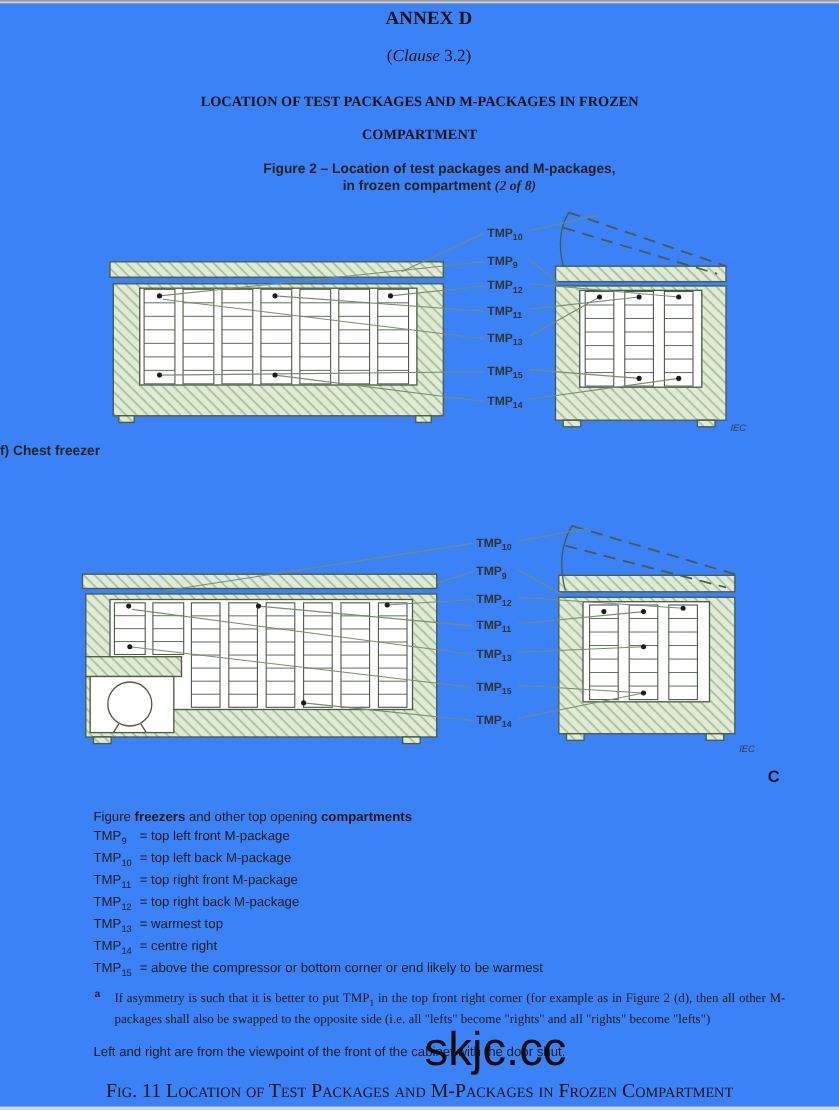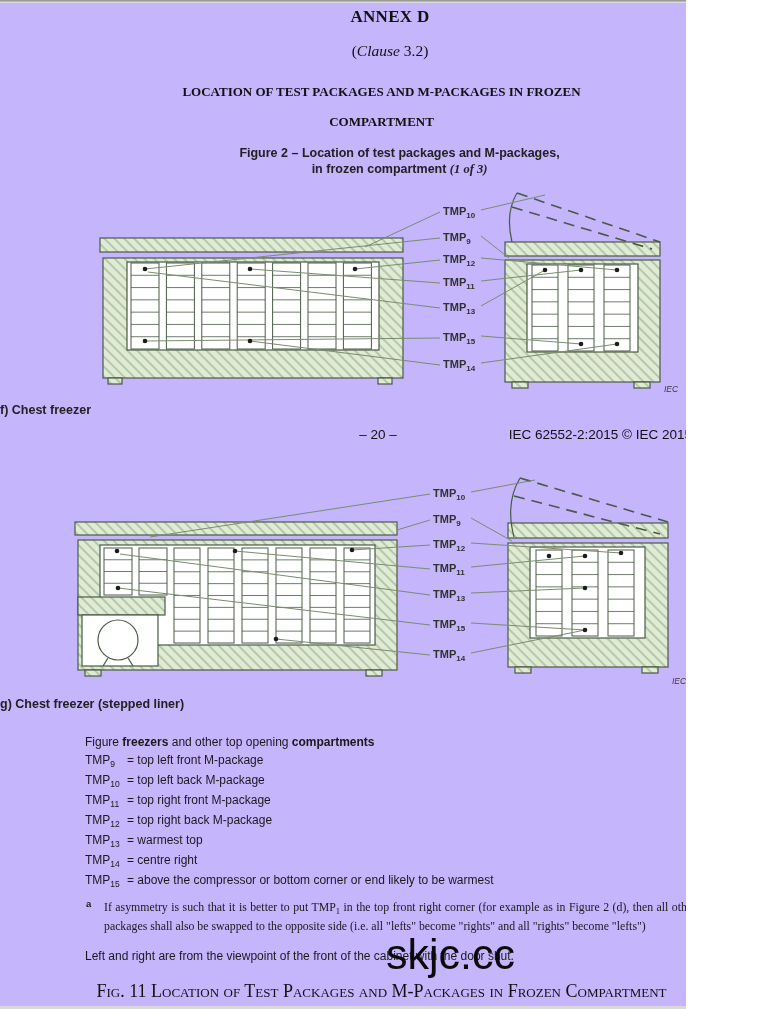--- a/index.html
+++ b/index.html
@@ -1,16 +1,16 @@
 <!DOCTYPE html>
 <html><head>
 <meta charset="utf-8">
 <style>
   html,body{margin:0;padding:0;background:#fff;}
-  #page{position:relative;width:686px;height:1009px;background:#c4b5fd;overflow:hidden;
+  #page{position:relative;width:763px;height:1009px;background:#3b82f6;overflow:hidden;
         font-family:"Liberation Sans",sans-serif;color:#1a1a1a;}
   .serif{font-family:"Liberation Serif",serif;}
   .abs{position:absolute;}
   #top-edge{left:0;top:0;width:763px;height:3px;background:linear-gradient(#8a8a8a,#e8e8e8);}
   #bottom-edge{left:0;top:1006px;width:763px;height:3px;background:#d9d9d9;}
   #annex-title{left:0;top:7px;width:780px;text-align:center;font-weight:bold;font-size:17px;letter-spacing:.3px;color:#111;}
   #clause-line{left:0;top:42px;width:780px;text-align:center;font-size:15.5px;color:#111;}
   #main-title{left:0;top:77px;width:763px;text-align:center;font-weight:bold;font-size:13px;line-height:30px;color:#111;}
   #fig2-caption{left:18px;top:145px;width:763px;text-align:center;font-weight:bold;font-size:12.5px;line-height:16px;color:#222;}
   .cap-italic{font-style:italic;font-family:Liberation Serif, serif;}
@@ -46,21 +46,21 @@
 
   <div id="clause-line" class="abs serif"><span>(</span><span class="cap-italic">Clause</span><span> 3.2)</span></div>
 
   <div id="main-title" class="abs serif">
     <div>LOCATION OF TEST PACKAGES AND M-PACKAGES IN FROZEN</div>
     <div>COMPARTMENT</div>
   </div>
 
   <div id="fig2-caption" class="abs">
     <div>Figure 2 – Location of test packages and M-packages,</div>
-    <div><span>in frozen compartment </span><span class="cap-italic">(1 of 3)</span></div>
+    <div><span>in frozen compartment </span><span class="cap-italic">(2 of 8)</span></div>
   </div>
 
   <svg id="fig-f" class="abs" style="left:0;top:185px" width="763" height="215" viewBox="0 0 763 215">
     <defs>
       <pattern id="hatchF" width="7" height="7" patternUnits="userSpaceOnUse" patternTransform="rotate(-45)">
         <rect width="7" height="7" fill="#dfebd4"></rect>
         <line x1="1" y1="0" x2="1" y2="7" stroke="#94ab86" stroke-width="1.1"></line>
       </pattern>
     </defs>
 
@@ -195,24 +195,20 @@
       <text class="tmp-label" x="443" y="101"><tspan>TMP</tspan><tspan class="sub" dy="3">11</tspan></text>
       <text class="tmp-label" x="443" y="126"><tspan>TMP</tspan><tspan class="sub" dy="3">13</tspan></text>
       <text class="tmp-label" x="443" y="156"><tspan>TMP</tspan><tspan class="sub" dy="3">15</tspan></text>
       <text class="tmp-label" x="443" y="183"><tspan>TMP</tspan><tspan class="sub" dy="3">14</tspan></text>
     </g>
     <text class="iec-credit" x="664" y="207">IEC</text>
   </svg>
 
   <div id="fig-f-caption" class="abs">f) Chest freezer</div>
 
-  <div id="page-line" class="abs">
-    <span id="page-number">– 20 –</span>
-    <span id="doc-ref">IEC 62552-2:2015 © IEC 2015</span>
-  </div>
 
   <svg id="fig-g" class="abs" style="left:0;top:468px" width="763" height="222" viewBox="0 0 763 222">
     <defs>
       <pattern id="hatchG" width="7" height="7" patternUnits="userSpaceOnUse" patternTransform="rotate(-45)">
         <rect width="7" height="7" fill="#dfebd4"></rect>
         <line x1="1" y1="0" x2="1" y2="7" stroke="#94ab86" stroke-width="1.1"></line>
       </pattern>
     </defs>
 
     <g stroke="#4a5a47" stroke-width="1.2">
@@ -358,21 +354,20 @@
       <text class="tmp-label" x="433" y="55"><tspan>TMP</tspan><tspan class="sub" dy="3">9</tspan></text>
       <text class="tmp-label" x="433" y="80"><tspan>TMP</tspan><tspan class="sub" dy="3">12</tspan></text>
       <text class="tmp-label" x="433" y="104"><tspan>TMP</tspan><tspan class="sub" dy="3">11</tspan></text>
       <text class="tmp-label" x="433" y="130"><tspan>TMP</tspan><tspan class="sub" dy="3">13</tspan></text>
       <text class="tmp-label" x="433" y="160"><tspan>TMP</tspan><tspan class="sub" dy="3">15</tspan></text>
       <text class="tmp-label" x="433" y="190"><tspan>TMP</tspan><tspan class="sub" dy="3">14</tspan></text>
     </g>
     <text class="iec-credit" x="672" y="216">IEC</text>
   </svg>
 
-  <div id="fig-g-caption" class="abs">g) Chest freezer (stepped liner)</div>
   <div id="stray-c" class="abs">C</div>
 
   <div id="notes-intro" class="abs"><span>Figure </span><span class="bold">freezers</span><span> and other top opening </span><span class="bold">compartments</span></div>
 
   <div class="def-row" style="top:753px"><span class="tmp-chip"><span>TMP</span><sub>9</sub></span><span>= top left front M-package</span></div>
   <div class="def-row" style="top:773px"><span class="tmp-chip"><span>TMP</span><sub>10</sub></span><span>= top left back M-package</span></div>
   <div class="def-row" style="top:793px"><span class="tmp-chip"><span>TMP</span><sub>11</sub></span><span>= top right front M-package</span></div>
   <div class="def-row" style="top:813px"><span class="tmp-chip"><span>TMP</span><sub>12</sub></span><span>= top right back M-package</span></div>
   <div class="def-row" style="top:833px"><span class="tmp-chip"><span>TMP</span><sub>13</sub></span><span>= warmest top</span></div>
   <div class="def-row" style="top:853px"><span class="tmp-chip"><span>TMP</span><sub>14</sub></span><span>= centre right</span></div>

